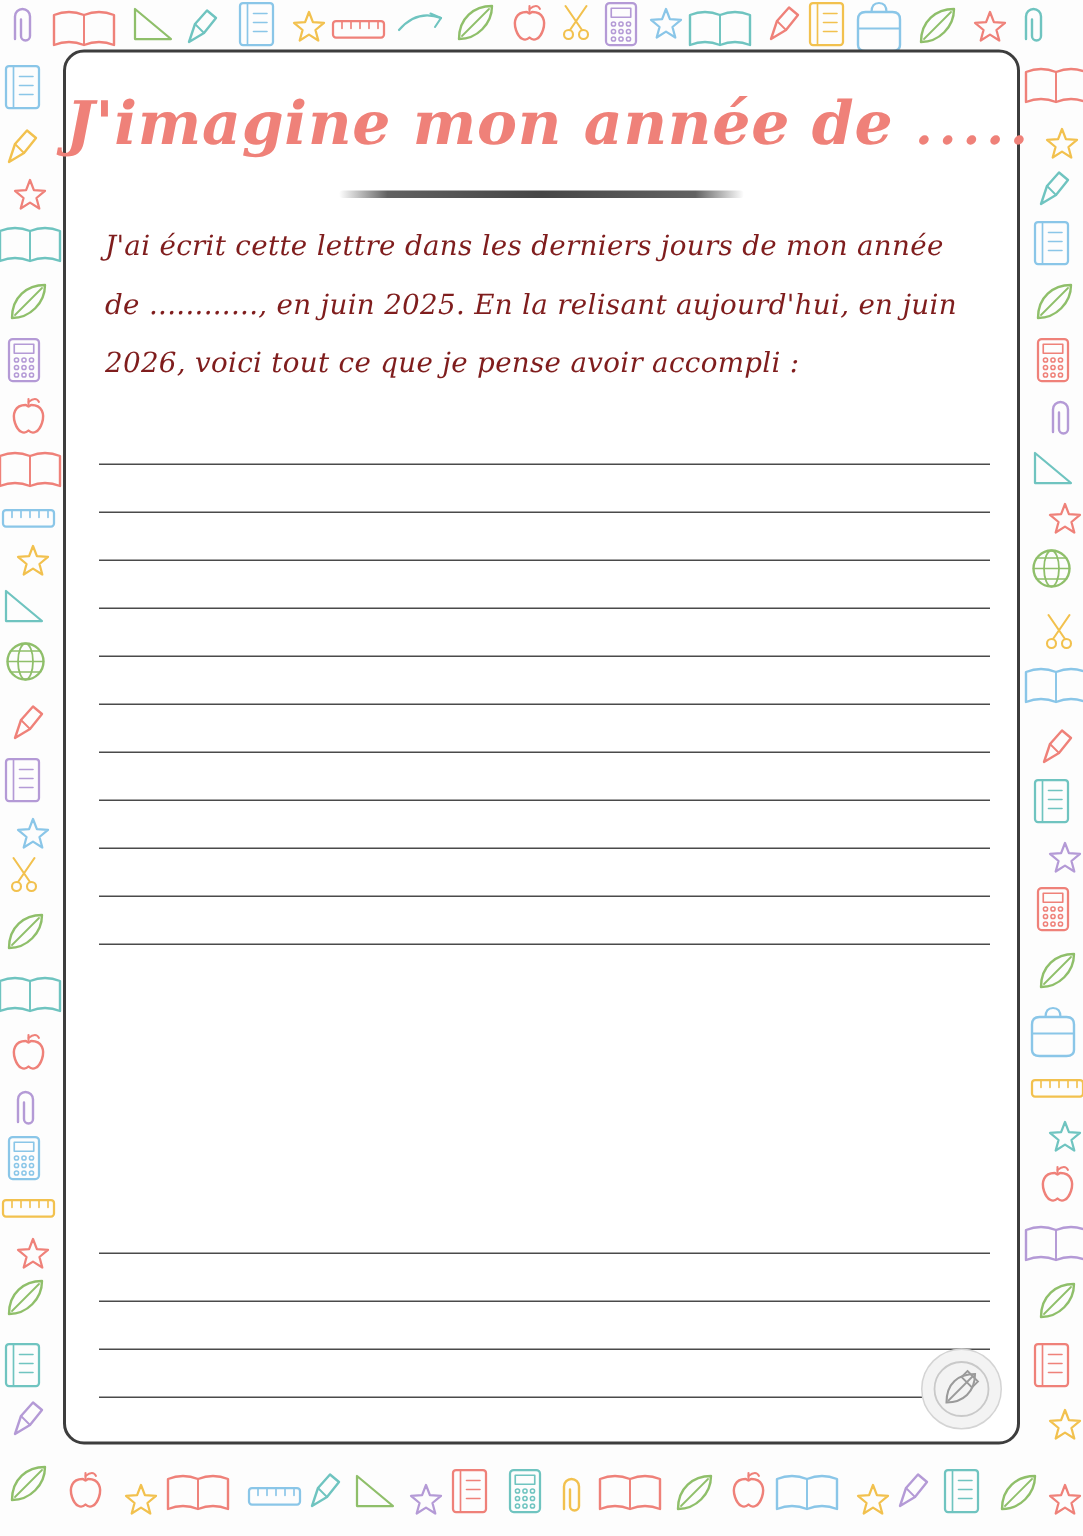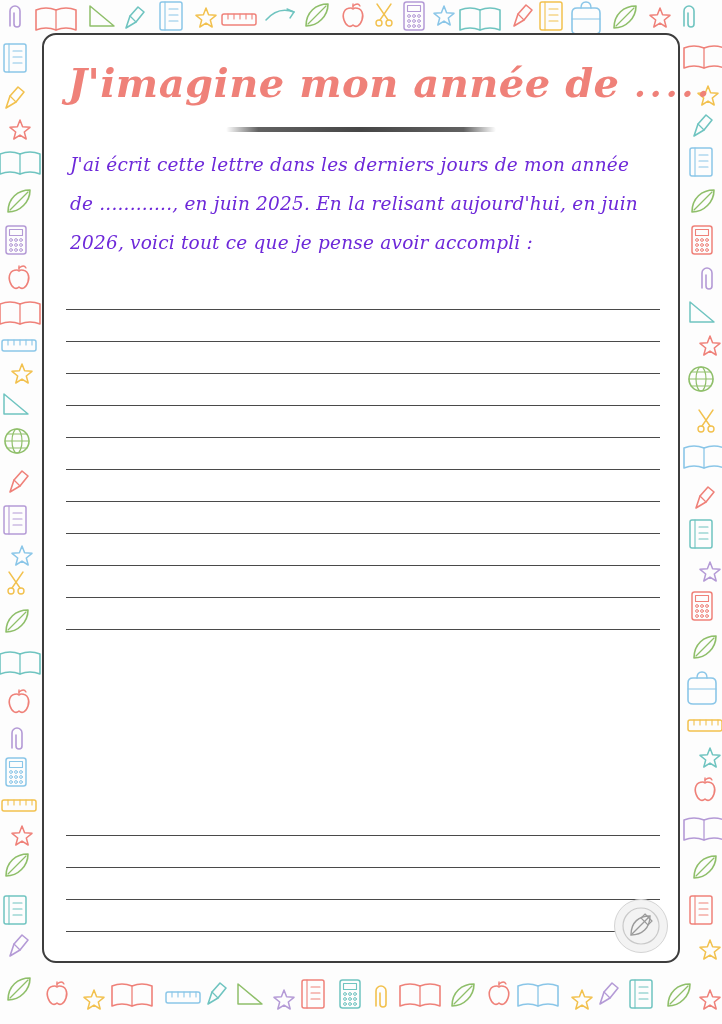--- a/index.html
+++ b/index.html
@@ -58,21 +58,20 @@
   }
   .title {
     display: inline-block;
     font-family: "DejaVu Serif", serif;
     font-style: italic;
     font-weight: bold;
     font-size: 40px;
     letter-spacing: 0.5px;
     color: #ef8179;
     white-space: nowrap;
-    padding-left: 24px;
   }
   .title .dots {
     color: #ef8179;
     letter-spacing: 4px;
     font-size: 34px;
   }
   .title-rule {
     position: absolute;
     left: 50%;
     transform: translateX(-50%);
@@ -90,21 +89,21 @@
 
   
   .para {
     position: absolute;
     left: 26px;
     width: 586px;
     font-family: "DejaVu Serif", serif;
     font-style: italic;
     font-size: 18.5px;
     line-height: 39px;
-    color: #6d28d9;
+    color: #7f1d1d;
     letter-spacing: 0.2px;
   }
   .para-top { top: 110px; }
   .para-mid { top: 620px; line-height: 39.5px; }
 
   
   .rules {
     position: absolute;
     left: 0;
     width: 100%;

